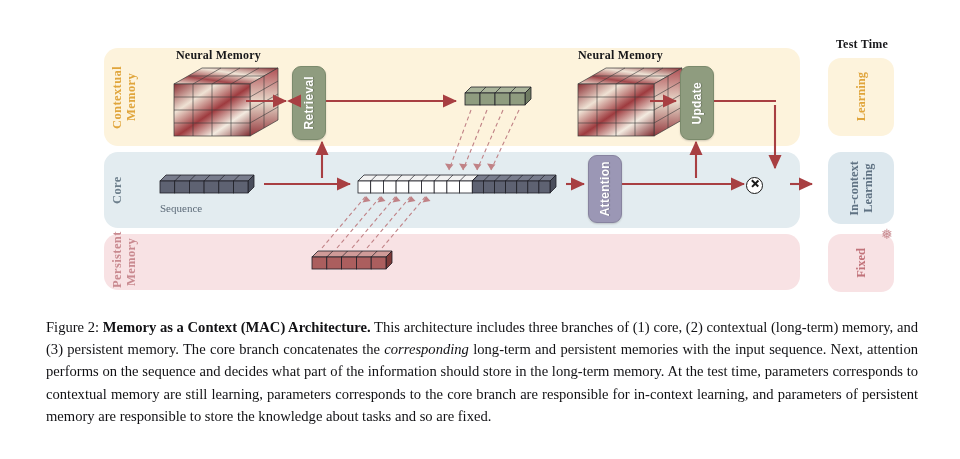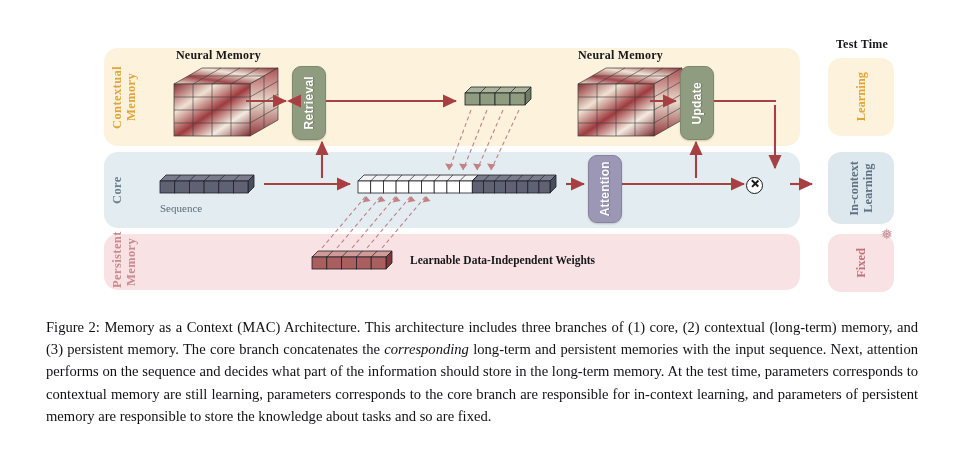--- a/index.html
+++ b/index.html
@@ -153,21 +153,21 @@
     position: absolute;
     left: 46px; top: 316px;
     width: 872px;
     font-family: "Liberation Serif", "DejaVu Serif", serif;
     font-size: 14.6px;
     line-height: 1.52;
     color: #111114;
     text-align: justify;
     text-justify: inter-word;
   }
-  #caption b { font-weight: 400; margin-top: 31px; }
+  #caption b { font-weight: 700; margin-top: 31px; }
   #caption i { font-style: italic; }
 </style>
 </head>
 <body>
 
 <div id="figure">
 
   <div class="band band-ctx" style="left:104px; top:48px;  width:696px; height:98px;"></div>
   <div class="band band-core" style="left:104px; top:152px; width:696px; height:76px;"></div>
   <div class="band band-pers" style="left:104px; top:234px; width:696px; height:56px;"></div>
@@ -372,21 +372,20 @@
       <rect x="61.2" y="9" width="14.8" height="12" fill="#ab5e5e" stroke="#1f1f26" stroke-width="0.8"></rect>
     </g>
     <g stroke="#1f1f26" stroke-width="0.7" fill="none">
       <line x1="16.8" y1="9" x2="22.8" y2="3"></line>
         <line x1="31.6" y1="9" x2="37.6" y2="3"></line>
       <line x1="46.4" y1="9" x2="52.4" y2="3"></line>
         <line x1="61.2" y1="9" x2="67.2" y2="3"></line>
     </g>
   </svg>
 
-  <div class="mid-label" style="left:410px; top:254px;">Learnable Data-Independent Weights</div>
 
   <svg id="dashlayer" width="960" height="300">
     <g stroke="#c08286" stroke-width="1.1" fill="none" stroke-dasharray="4,3">
 
       <line x1="471" y1="110" x2="449" y2="170"></line>
       <line x1="487" y1="110" x2="463" y2="170"></line>
       <line x1="503" y1="110" x2="477" y2="170"></line>
       <line x1="519" y1="110" x2="491" y2="170"></line>
 
       <line x1="322" y1="248" x2="366" y2="196"></line>

